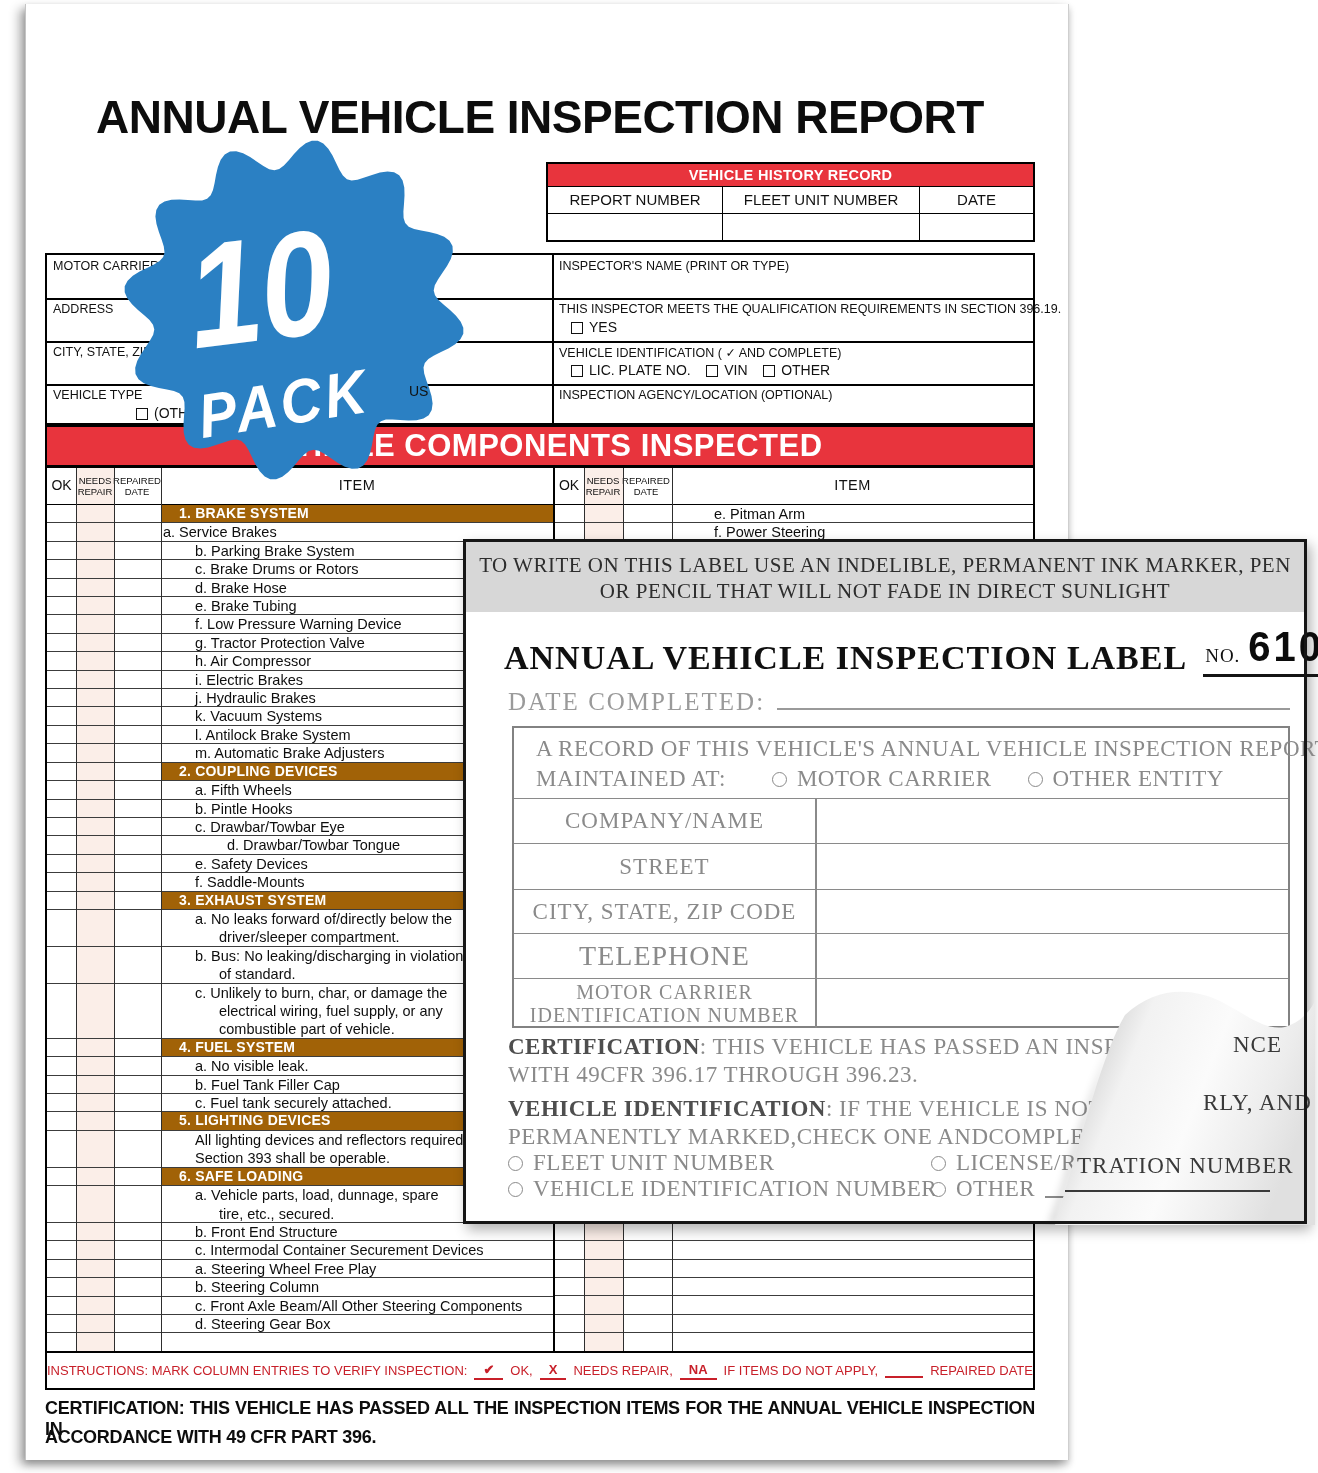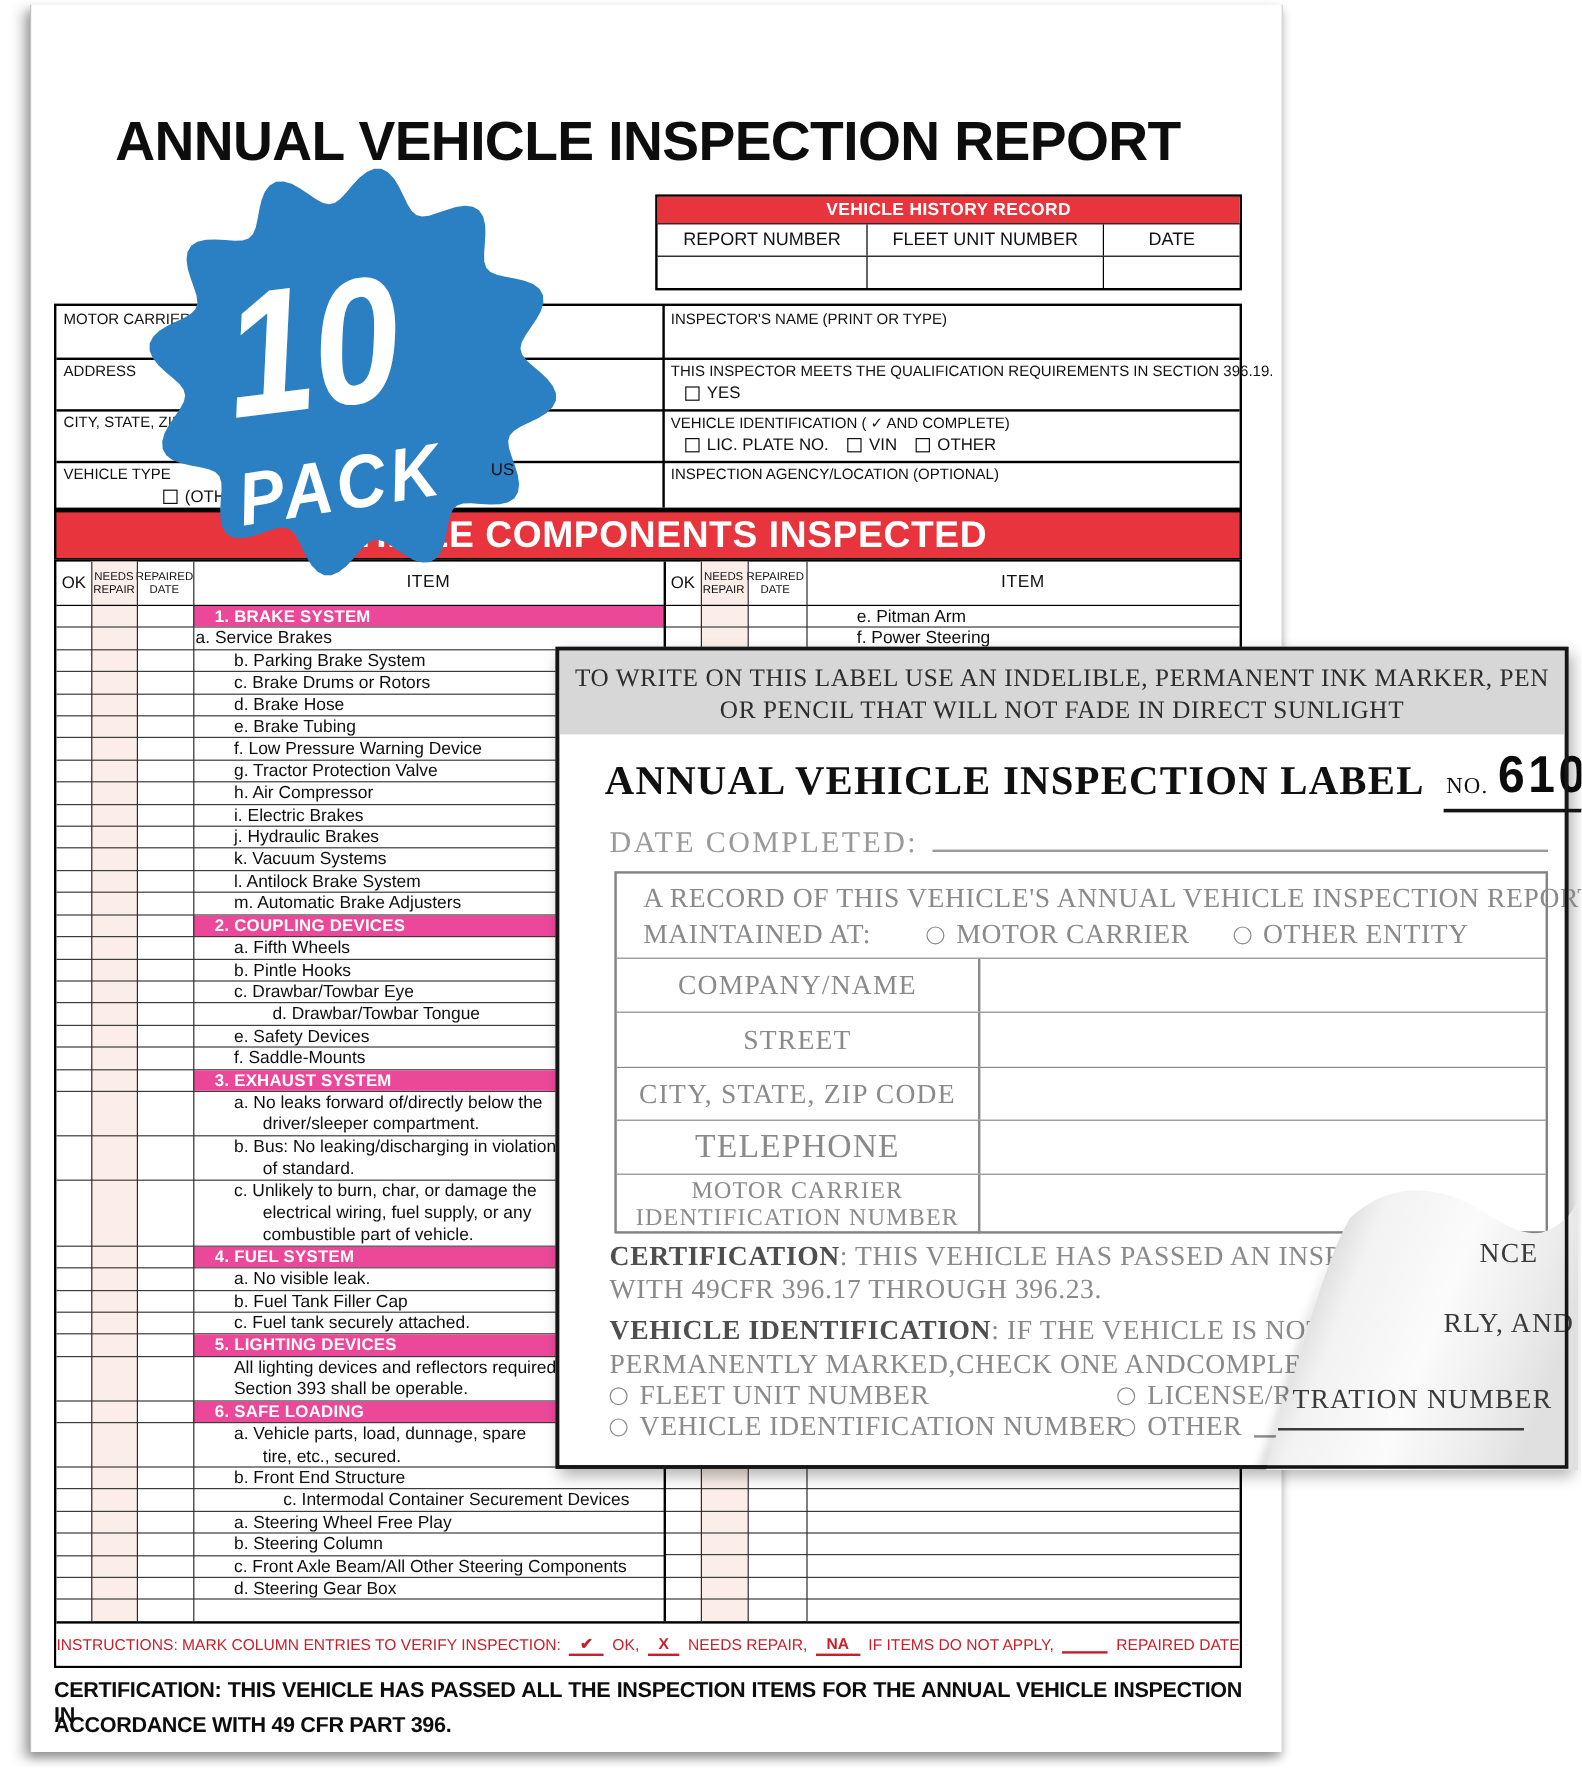--- a/index.html
+++ b/index.html
@@ -36,39 +36,39 @@
   .cl-vline{position:absolute;top:0;height:884px;width:1px;background:#2e2e2e;z-index:3;}
   .cl-divider{position:absolute;top:0;height:884px;width:2px;background:#000;z-index:4;left:506px;}
   .cl-header{position:absolute;left:0;top:0;width:100%;height:37px;border-bottom:1.5px solid #000;z-index:2;box-sizing:border-box;}
   .cl-header span{position:absolute;text-align:center;color:#111;}
   .h-ok{font-size:14px;top:9px;font-weight:500;}
   .h-sm{font-size:9.5px;line-height:10.5px;top:8px;white-space:pre-line;}
   .h-item{font-size:14.5px;top:9px;font-weight:500;letter-spacing:.5px;}
   .cl-rows{position:absolute;top:37px;z-index:1;}
   .cl-row{position:relative;border-bottom:1px solid #3c3c3c;box-sizing:border-box;}
   .cl-row .ln{height:18.42px;line-height:18.5px;font-size:14.5px;color:#0e0e0e;white-space:nowrap;}
-  .secbar{position:absolute;left:114px;right:0;top:0;bottom:0;background:#ec4899;}
+  .secbar{position:absolute;left:114px;right:0;top:0;bottom:0;background:#a16207;}
   .secbar span{display:block;line-height:17.5px;padding-left:18px;color:#fff;font-weight:700;font-size:14px;letter-spacing:.2px;white-space:nowrap;}
   .cl-instr{position:absolute;left:0;right:0;bottom:0;height:35px;border-top:2px solid #000;z-index:5;background:#fff;
             display:flex;align-items:center;justify-content:center;gap:7px;color:#c8202a;font-size:13px;white-space:nowrap;}
   .mk{font-weight:700;border-bottom:2px solid #c8202a;padding:0 9px 1px 9px;}
   .blank-line{display:inline-block;width:40px;border-bottom:2px solid #c8202a;height:12px;}
   
   .certline1{position:absolute;left:45px;top:1398px;width:990px;font-size:18px;font-weight:700;color:#0d0d0d;letter-spacing:-0.3px;
              text-align:justify;text-align-last:justify;z-index:2;}
   .certline2{position:absolute;left:45px;top:1427px;width:990px;font-size:18px;font-weight:700;color:#0d0d0d;letter-spacing:-0.3px;z-index:2;}
   
   .badge{position:absolute;left:112px;top:136px;z-index:3;}
   .us-frag{position:absolute;left:409px;top:383px;font-size:14px;color:#111;z-index:4;}
   
   .ilabel-card{position:absolute;left:463px;top:539px;width:844px;height:685px;background:#fff;border:3px solid #161616;
                box-sizing:border-box;z-index:5;box-shadow:4px 6px 12px rgba(0,0,0,.30);font-family:"Liberation Serif",serif;}
   .band{height:70px;background:#d7d7d7;text-align:center;color:#2d2d2d;padding-top:10px;box-sizing:border-box;}
   .band div{font-size:21px;line-height:26px;letter-spacing:.5px;}
-  .titlebar{position:absolute;left:38px;right:16px;top:84px;display:flex;align-items:center;}
+  .titlebar{position:absolute;left:38px;right:16px;top:84px;display:flex;align-items:flex-end;}
   .lab-title{font-size:34px;font-weight:700;color:#101010;letter-spacing:1px;white-space:nowrap;}
   .numwrap{flex:1;margin-left:16px;border-bottom:3px solid #141414;display:flex;align-items:baseline;gap:8px;padding:0 4px 3px 2px;}
   .no-pre{font-size:19px;color:#101010;letter-spacing:1px;}
   .big-num{font-size:40px;font-weight:700;font-family:"Liberation Sans",sans-serif;letter-spacing:3px;color:#0b0b0b;transform:scaleY(1.08);transform-origin:bottom;white-space:nowrap;}
   .daterow{position:absolute;left:42px;right:14px;top:146px;display:flex;align-items:baseline;color:#9a9a9a;}
   .daterow .dlabel{font-size:25px;letter-spacing:2px;white-space:nowrap;}
   .dline{flex:1;border-bottom:2px solid #9a9a9a;margin-left:12px;height:20px;}
   .rbox{position:absolute;left:46px;top:184px;width:778px;height:302px;border:2px solid #828282;box-sizing:border-box;color:#8a8a8a;}
   .rbox-head{height:70px;padding:8px 0 0 22px;box-sizing:border-box;}
   .rbox-head .rh1{font-size:23px;letter-spacing:.5px;white-space:nowrap;}
@@ -267,21 +267,21 @@
           </div>
         </div>
         <div class="cl-row" style="height: 36.84px;">
           <div class="ln" style="padding-left: 148px;">a. Vehicle parts, load, dunnage, spare</div>
           <div class="ln" style="padding-left: 172px;">tire, etc., secured.</div>
         </div>
         <div class="cl-row" style="height: 18.42px;">
           <div class="ln" style="padding-left: 148px;">b. Front End Structure</div>
         </div>
         <div class="cl-row" style="height: 18.42px;">
-          <div class="ln" style="padding-left: 148px; margin-left: 41px;">c. Intermodal Container Securement Devices</div>
+          <div class="ln" style="padding-left: 148px;">c. Intermodal Container Securement Devices</div>
         </div>
         <div class="cl-row" style="height: 18.42px;">
           <div class="ln" style="padding-left: 148px;">a. Steering Wheel Free Play</div>
         </div>
         <div class="cl-row" style="height: 18.42px;">
           <div class="ln" style="padding-left: 148px;">b. Steering Column</div>
         </div>
         <div class="cl-row" style="height: 18.42px;">
           <div class="ln" style="padding-left: 148px;">c. Front Axle Beam/All Other Steering Components</div>
         </div>

